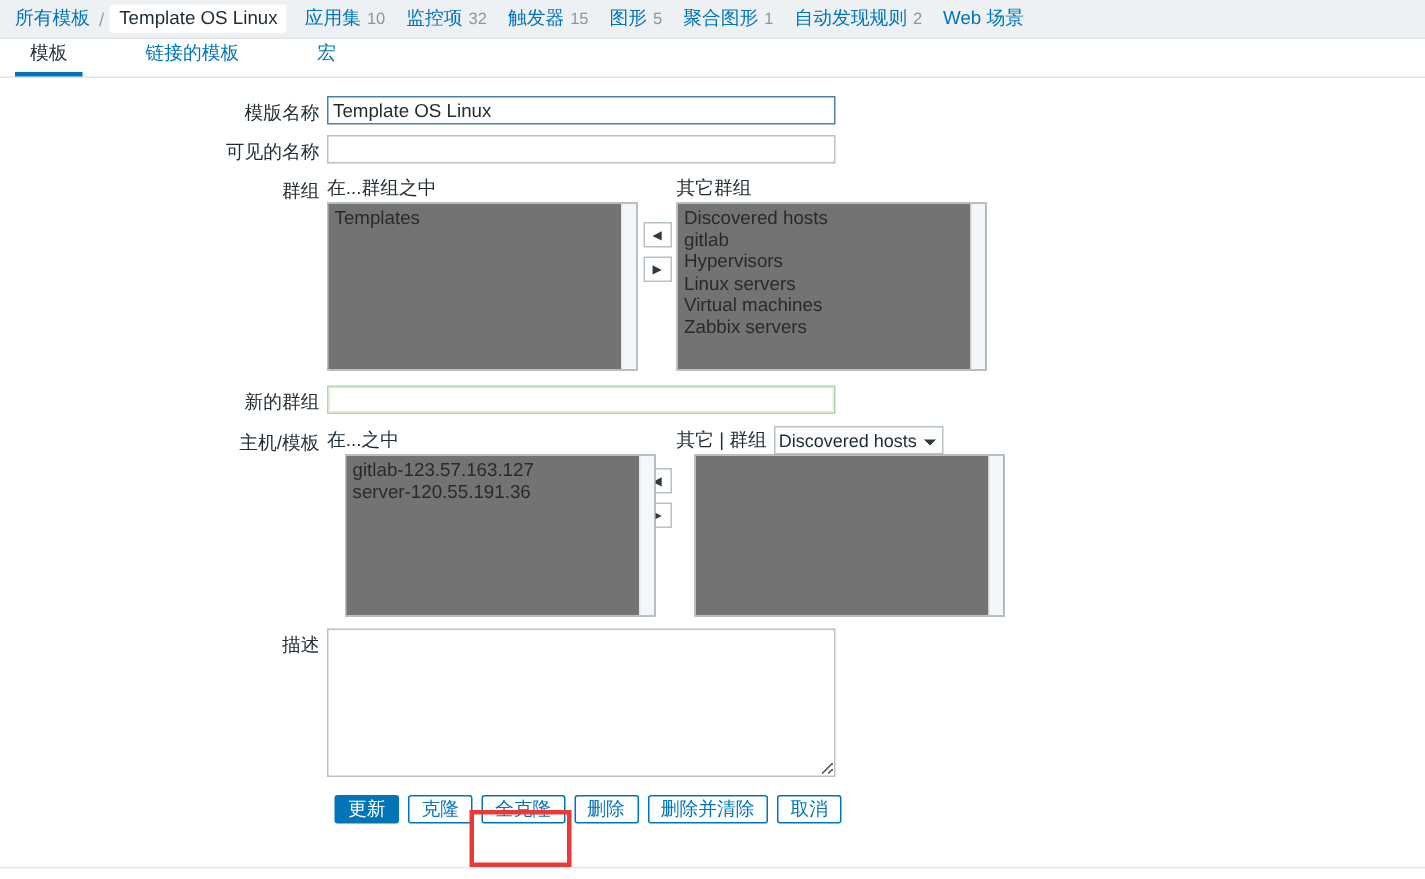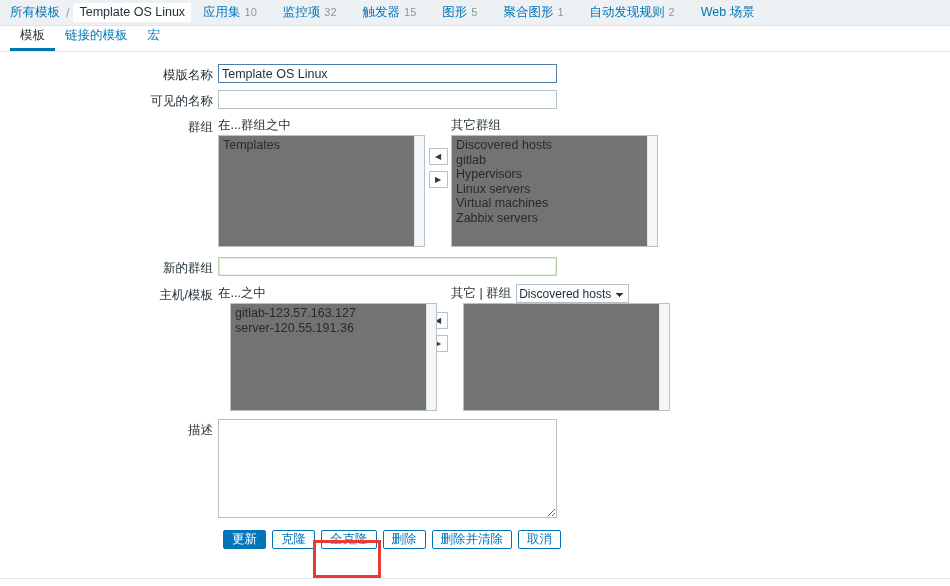--- a/index.html
+++ b/index.html
@@ -45,21 +45,20 @@
     background: #ffffff;
     color: #1f2c33;
     font-size: 12.5px;
     padding: 2px 6px 3px 6px;
     border-radius: 2px;
   }
   .obj-nav {
     display: flex;
     align-items: baseline;
     margin-left: 12px;
-    gap: 12px;
   }
   .obj-item {
     display: inline-flex;
     align-items: baseline;
     margin-right: 14px;
     cursor: pointer;
   }
   .obj-item .lbl {
     color: #0275b8;
     font-size: 12.5px;
@@ -72,20 +71,21 @@
 
   
   .tabbar {
     height: 26px;
     border-bottom: 1px solid #dfe4e7;
     display: flex;
     align-items: flex-end;
     padding-left: 10px;
     box-sizing: border-box;
     background: #ffffff;
+    gap: 32px;
   }
   .tab {
     font-size: 12.5px;
     color: #0275b8;
     padding: 2px 10px 5px 10px;
     cursor: pointer;
     border-bottom: 3px solid transparent;
     line-height: 15px;
   }
   .tab.active {

